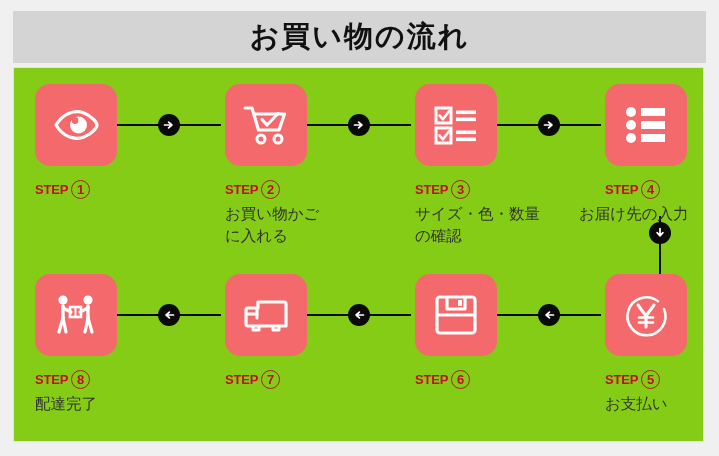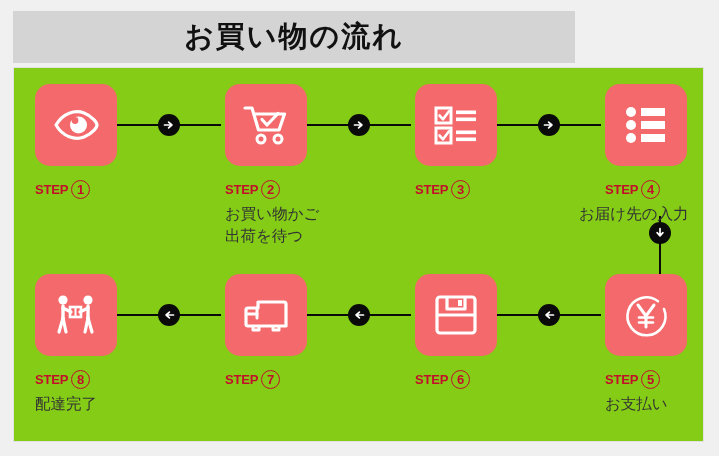--- a/index.html
+++ b/index.html
@@ -14,21 +14,21 @@
     background: #f0f0f0;
     overflow: hidden;
     font-family: "Liberation Sans", "DejaVu Sans", sans-serif;
   }
 
   
   .title-banner {
     position: absolute;
     left: 13px;
     top: 11px;
-    width: 562px;
+    width: 693px;
     height: 52px;
     background: #d4d4d4;
     display: flex;
     align-items: center;
     justify-content: center;
   }
   .title-text {
     font-family: "Liberation Serif", "DejaVu Serif", serif;
     font-weight: bold;
     font-size: 29px;
@@ -204,40 +204,42 @@
           <path d="M22 20.5 l5 5.5 l11 -11.5" fill="none" stroke="#ffffff" stroke-width="3.2" stroke-linecap="round" stroke-linejoin="round"></path>
           <circle cx="21" cy="40" r="4" fill="none" stroke="#ffffff" stroke-width="3"></circle>
           <circle cx="38" cy="40" r="4" fill="none" stroke="#ffffff" stroke-width="3"></circle>
         </svg>
       </div>
       <div class="step-head">
         <span class="step-word">STEP</span>
         <span class="step-num">2</span>
       </div>
       <div class="step-label">お買い物かご
-出荷を待つ</div>
+に入れる</div>
     </div>
 
     <div class="step" style="left:401px; top:16px;">
       <div class="tile">
         <svg width="52" height="52" viewBox="0 0 52 52">
           <rect x="6" y="9" width="15" height="15" fill="none" stroke="#ffffff" stroke-width="3"></rect>
           <path d="M9.5 16.5 l3.5 3.8 l6 -8" fill="none" stroke="#ffffff" stroke-width="2.6" stroke-linecap="round" stroke-linejoin="round"></path>
           <rect x="6" y="29" width="15" height="15" fill="none" stroke="#ffffff" stroke-width="3"></rect>
           <path d="M9.5 36.5 l3.5 3.8 l6 -8" fill="none" stroke="#ffffff" stroke-width="2.6" stroke-linecap="round" stroke-linejoin="round"></path>
           <rect x="26" y="11.5" width="20" height="3.6" fill="#ffffff"></rect>
           <rect x="26" y="18.5" width="20" height="3.6" fill="#ffffff"></rect>
           <rect x="26" y="31.5" width="20" height="3.6" fill="#ffffff"></rect>
           <rect x="26" y="38.5" width="20" height="3.6" fill="#ffffff"></rect>
         </svg>
       </div>
       <div class="step-head">
         <span class="step-word">STEP</span>
         <span class="step-num">3</span>
       </div>
+      <div class="step-label">サイズ・色・数量
+の確認</div>
     </div>
 
     <div class="step" style="left:591px; top:16px;">
       <div class="tile">
         <svg width="52" height="52" viewBox="0 0 52 52">
           <circle cx="11" cy="13" r="5" fill="#ffffff"></circle>
           <circle cx="11" cy="26" r="5" fill="#ffffff"></circle>
           <circle cx="11" cy="39" r="5" fill="#ffffff"></circle>
           <rect x="21" y="9" width="24" height="8" fill="#ffffff"></rect>
           <rect x="21" y="22" width="24" height="8" fill="#ffffff"></rect>

